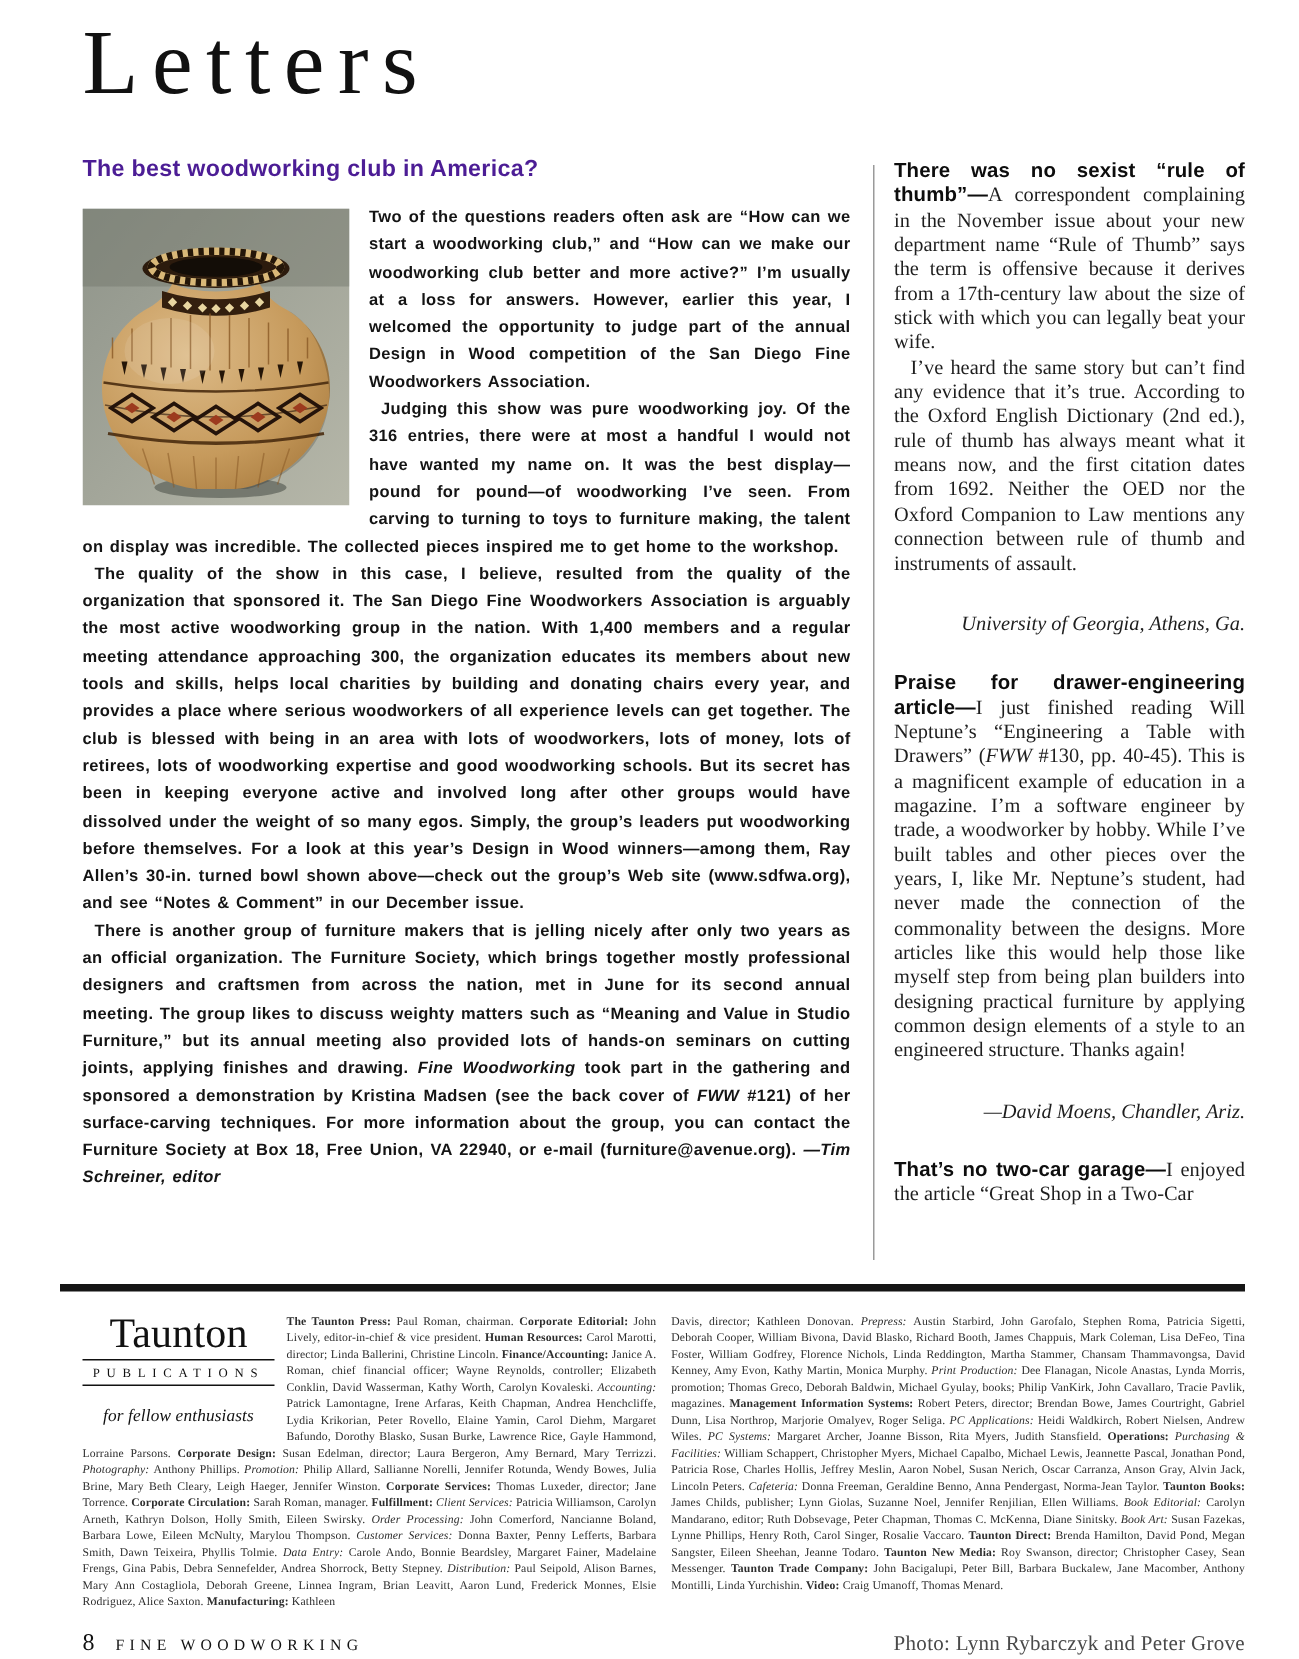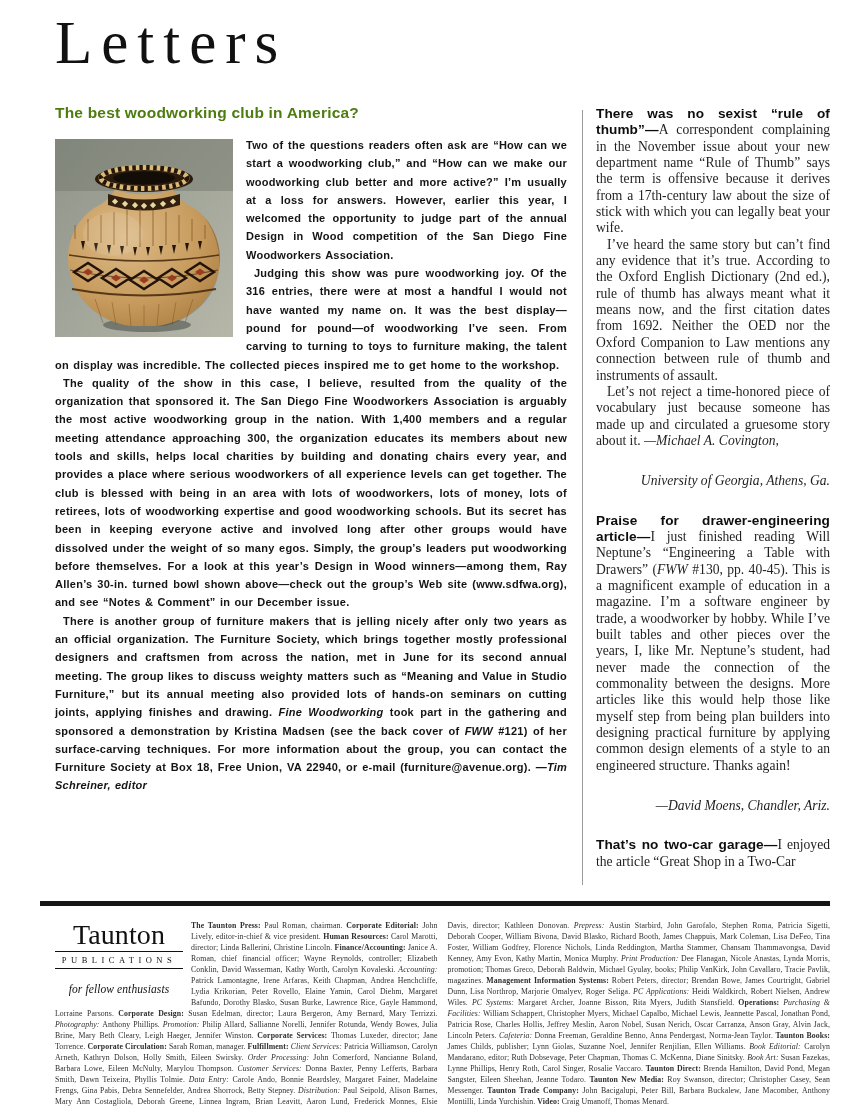--- a/index.html
+++ b/index.html
@@ -11,21 +11,21 @@
   .title{
     font-family:"Liberation Serif", serif;font-weight:500;font-size:61px;
     letter-spacing:9px;margin:2px 0 26px 0;color:#111;
   }
   .content{display:flex;align-items:stretch;min-height:744px;}
   .left-col{width:512px;flex:0 0 512px;}
   .v-divider{width:1px;background:#9a9a9a;margin:6px 13px 8px 15px;}
   .right-col{flex:1;padding-top:2px;}
   .main-heading{
     font-family:"Liberation Sans", sans-serif;font-weight:bold;font-size:15.5px;
-    letter-spacing:0.2px;margin:0 0 14px 0;color:#4d7c0f;
+    letter-spacing:0.2px;margin:0 0 14px 0;color:#4c1d95;
   }
   .main-body{
     font-family:"Liberation Sans", sans-serif;font-weight:bold;font-size:11px;
     line-height:18.3px;letter-spacing:0.25px;word-spacing:1px;text-align:justify;color:#141414;
   }
   .main-body p{margin:0;}
   .main-body p.ind{text-indent:8px;}
   .bowl-wrap{float:left;width:178px;height:198px;margin:3px 13px 5px 0;}
   .bowl-wrap svg{display:block;width:178px;height:198px;}
   .letters-list{
@@ -172,21 +172,20 @@
     </div>
 
     <div class="v-divider"></div>
 
     <div class="right-col">
       <div class="letters-list" id="letters-list">
 
       <div class="letter">
             <p class=""><span class="lead">There was no sexist “rule of thumb”—</span><span>A correspondent complaining in the November issue about your new department name “Rule of Thumb” says the term is offensive because it derives from a 17th-century law about the size of stick with which you can legally beat your wife.</span></p>
             <p class="ind"><span>I’ve heard the same story but can’t find any evidence that it’s true. According to the Oxford English Dictionary (2nd ed.), rule of thumb has always meant what it means now, and the first citation dates from 1692. Neither the OED nor the Oxford Companion to Law mentions any connection between rule of thumb and instruments of assault.</span></p>
-            <p class="ind"><span>Let’s not reject a time-honored piece of vocabulary just because someone has made up and circulated a gruesome story about it. </span><span class="i">—Michael A. Covington,</span></p>
             <div class="sig">University of Georgia, Athens, Ga.</div>
           </div>
           <div class="letter">
             <p class=""><span class="lead">Praise for drawer-engineering article—</span><span>I just finished reading Will Neptune’s “Engineering a Table with Drawers” (</span><span class="i">FWW</span><span> #130, pp. 40-45). This is a magnificent example of education in a magazine. I’m a software engineer by trade, a woodworker by hobby. While I’ve built tables and other pieces over the years, I, like Mr. Neptune’s student, had never made the connection of the commonality between the designs. More articles like this would help those like myself step from being plan builders into designing practical furniture by applying common design elements of a style to an engineered structure. Thanks again!</span></p>
             <div class="sig">—David Moens, Chandler, Ariz.</div>
           </div>
           <div class="letter">
             <p class=""><span class="lead">That’s no two-car garage—</span><span>I enjoyed the article “Great Shop in a Two-Car</span></p>
           </div>
         </div>

